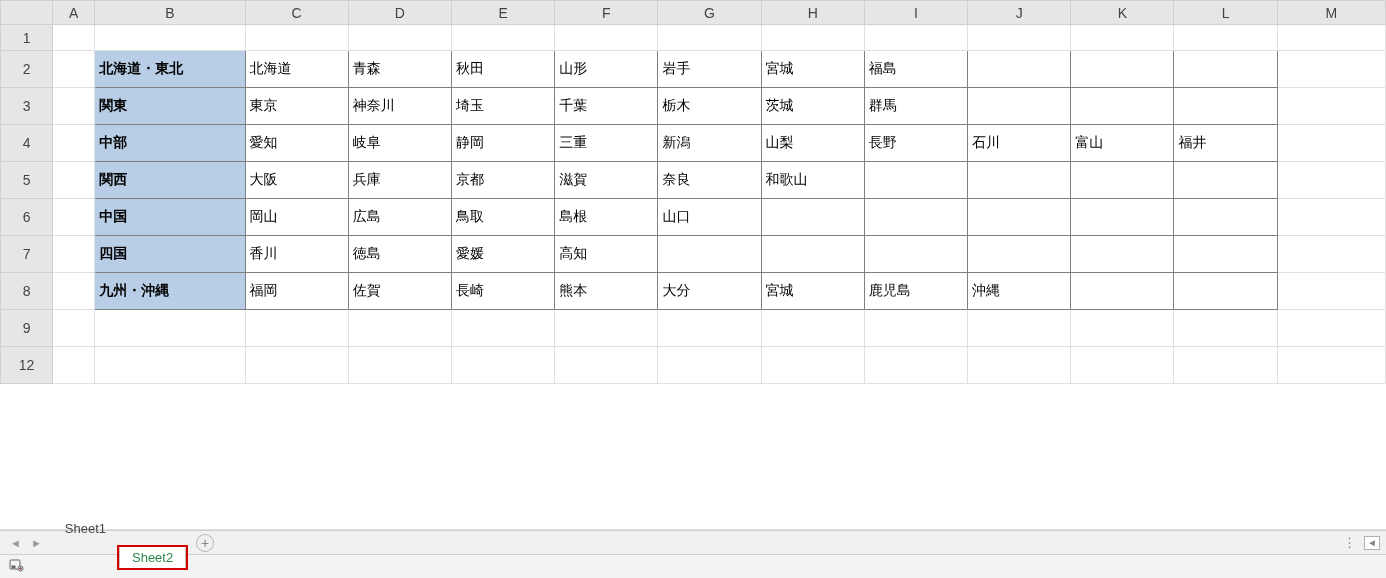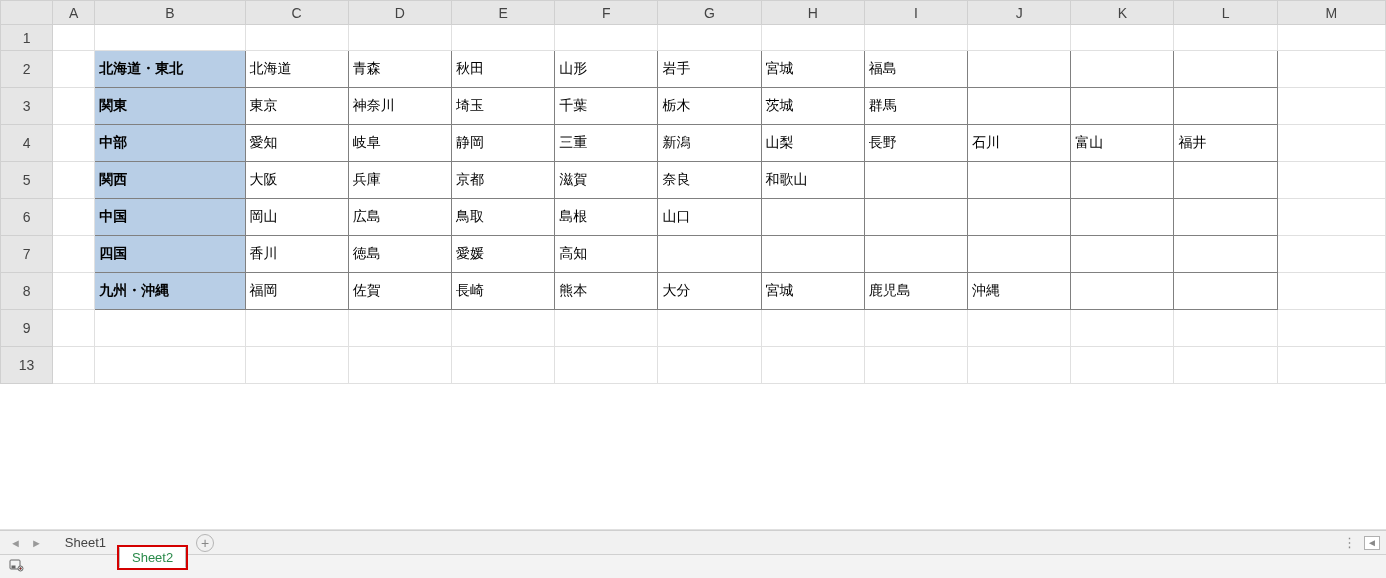--- a/index.html
+++ b/index.html
@@ -321,21 +321,21 @@
           <td class="cell"></td>
           <td class="cell"></td>
           <td class="cell"></td>
           <td class="cell"></td>
           <td class="cell"></td>
           <td class="cell"></td>
           <td class="cell"></td>
           <td class="cell"></td>
         </tr>
         <tr>
-          <th class="rowhead">13</th>
+          <th class="rowhead">12</th>
           <td class="cell"></td>
           <td class="cell"></td>
           <td class="cell"></td>
           <td class="cell"></td>
           <td class="cell"></td>
           <td class="cell"></td>
           <td class="cell"></td>
           <td class="cell"></td>
           <td class="cell"></td>
           <td class="cell"></td>
@@ -345,21 +345,21 @@
         </tr>
       </tbody>
   </table>
 </div>
 
 <div class="tabbar">
   <div class="nav-arrows">
     <span>◄</span>
     <span>►</span>
   </div>
-  <div id="tabs-holder" style="display:flex; align-items:center; gap:0;">
+  <div id="tabs-holder" style="display:flex; align-items:flex-start; gap:0;">
       <div class="tab">Sheet1</div>
       <div class="tab active highlight">Sheet2</div>
     </div>
   <div class="newtab">+</div>
   <div class="right">
     <span class="scroll-dots">⋮</span>
     <div class="mini-left">◄</div>
   </div>
 </div>
 

